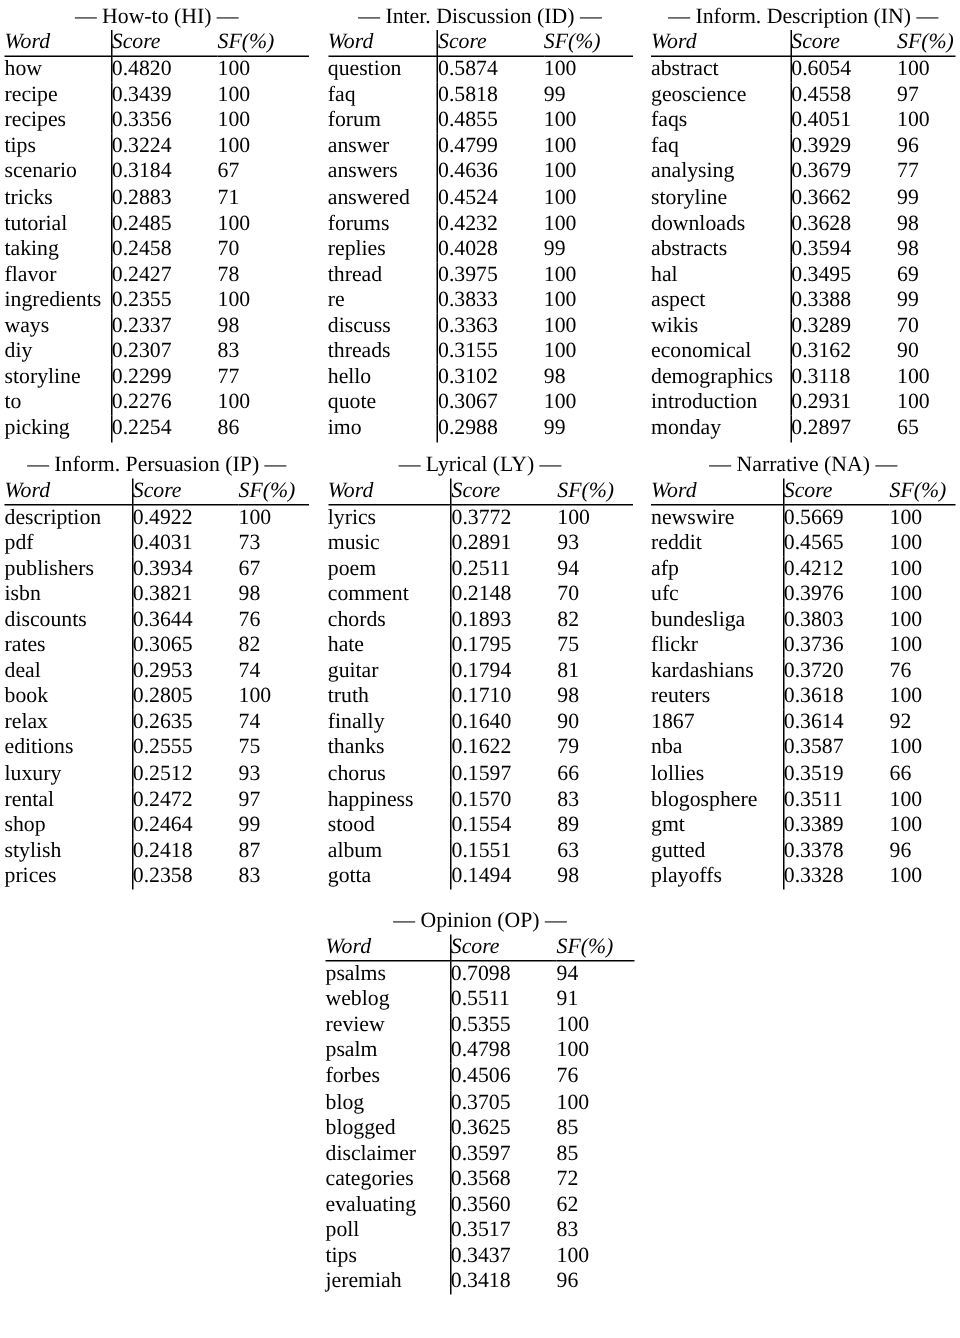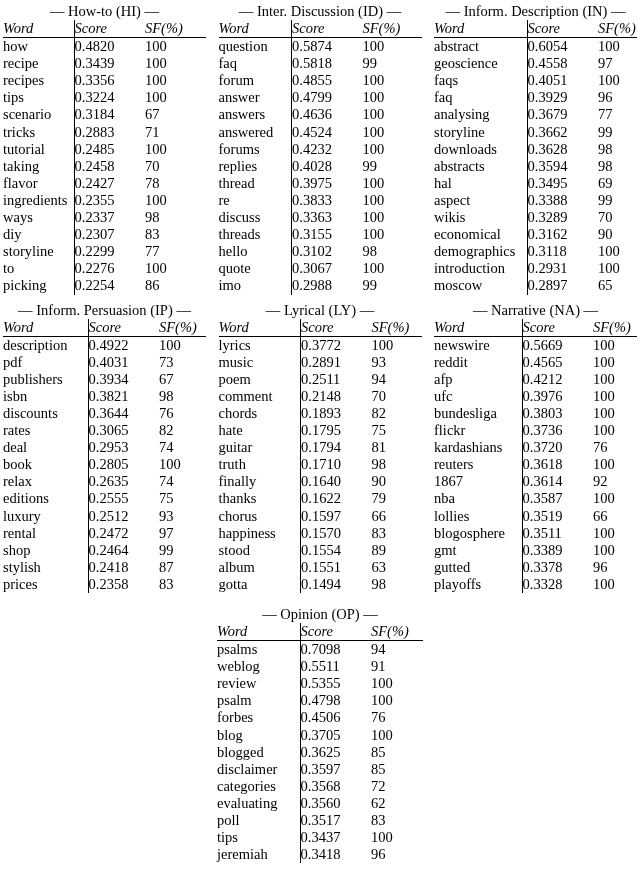--- a/index.html
+++ b/index.html
@@ -305,21 +305,21 @@
               <td class="c-word">demographics</td>
               <td class="c-score">0.3118</td>
               <td class="c-sf">100</td>
             </tr>
             <tr>
               <td class="c-word">introduction</td>
               <td class="c-score">0.2931</td>
               <td class="c-sf">100</td>
             </tr>
             <tr>
-              <td class="c-word">moscow</td>
+              <td class="c-word">monday</td>
               <td class="c-score">0.2897</td>
               <td class="c-sf">65</td>
             </tr>
           </tbody>
         </table>
       </div>
     </div>
   <div class="trow" data-row="1">
       <div class="tbl tbl-ip">
         <div class="tbl-title">— Inform. Persuasion (IP) —</div>

